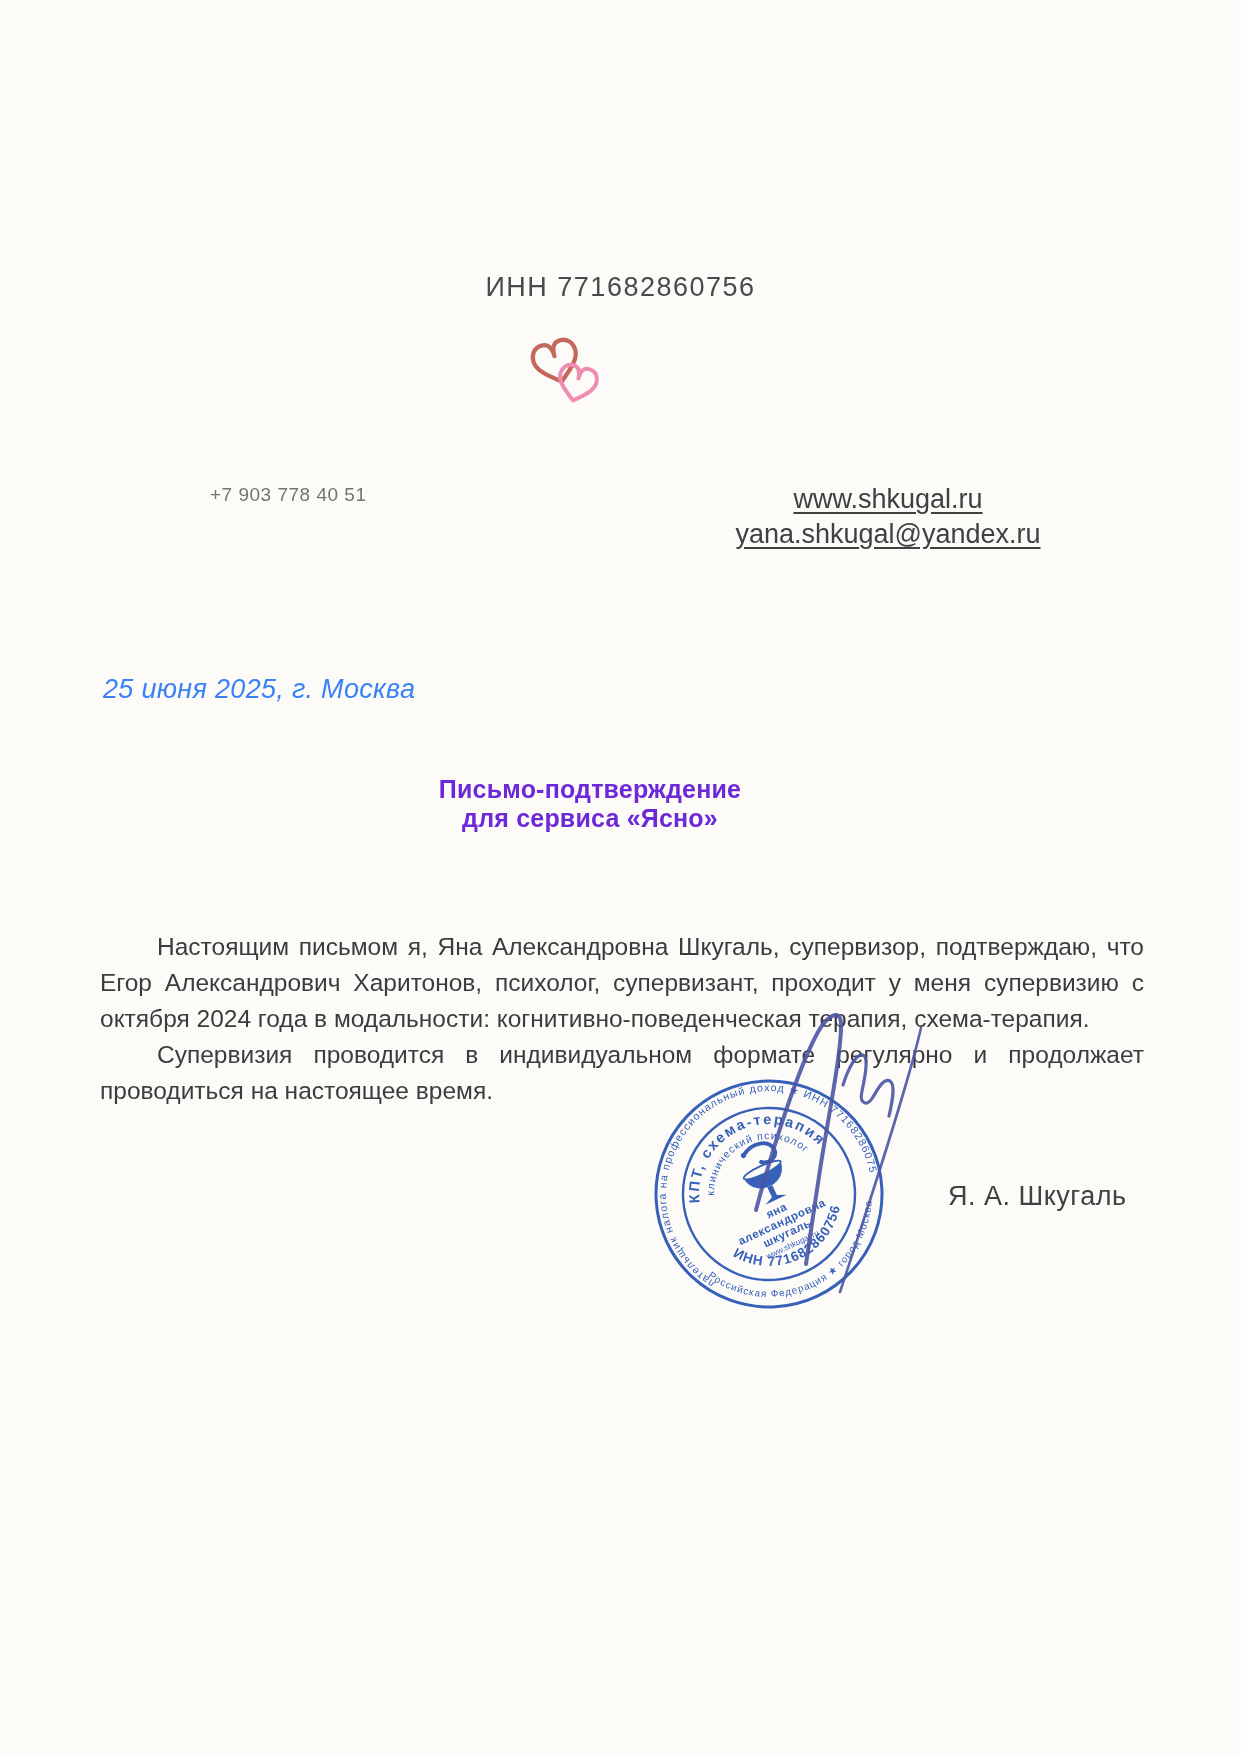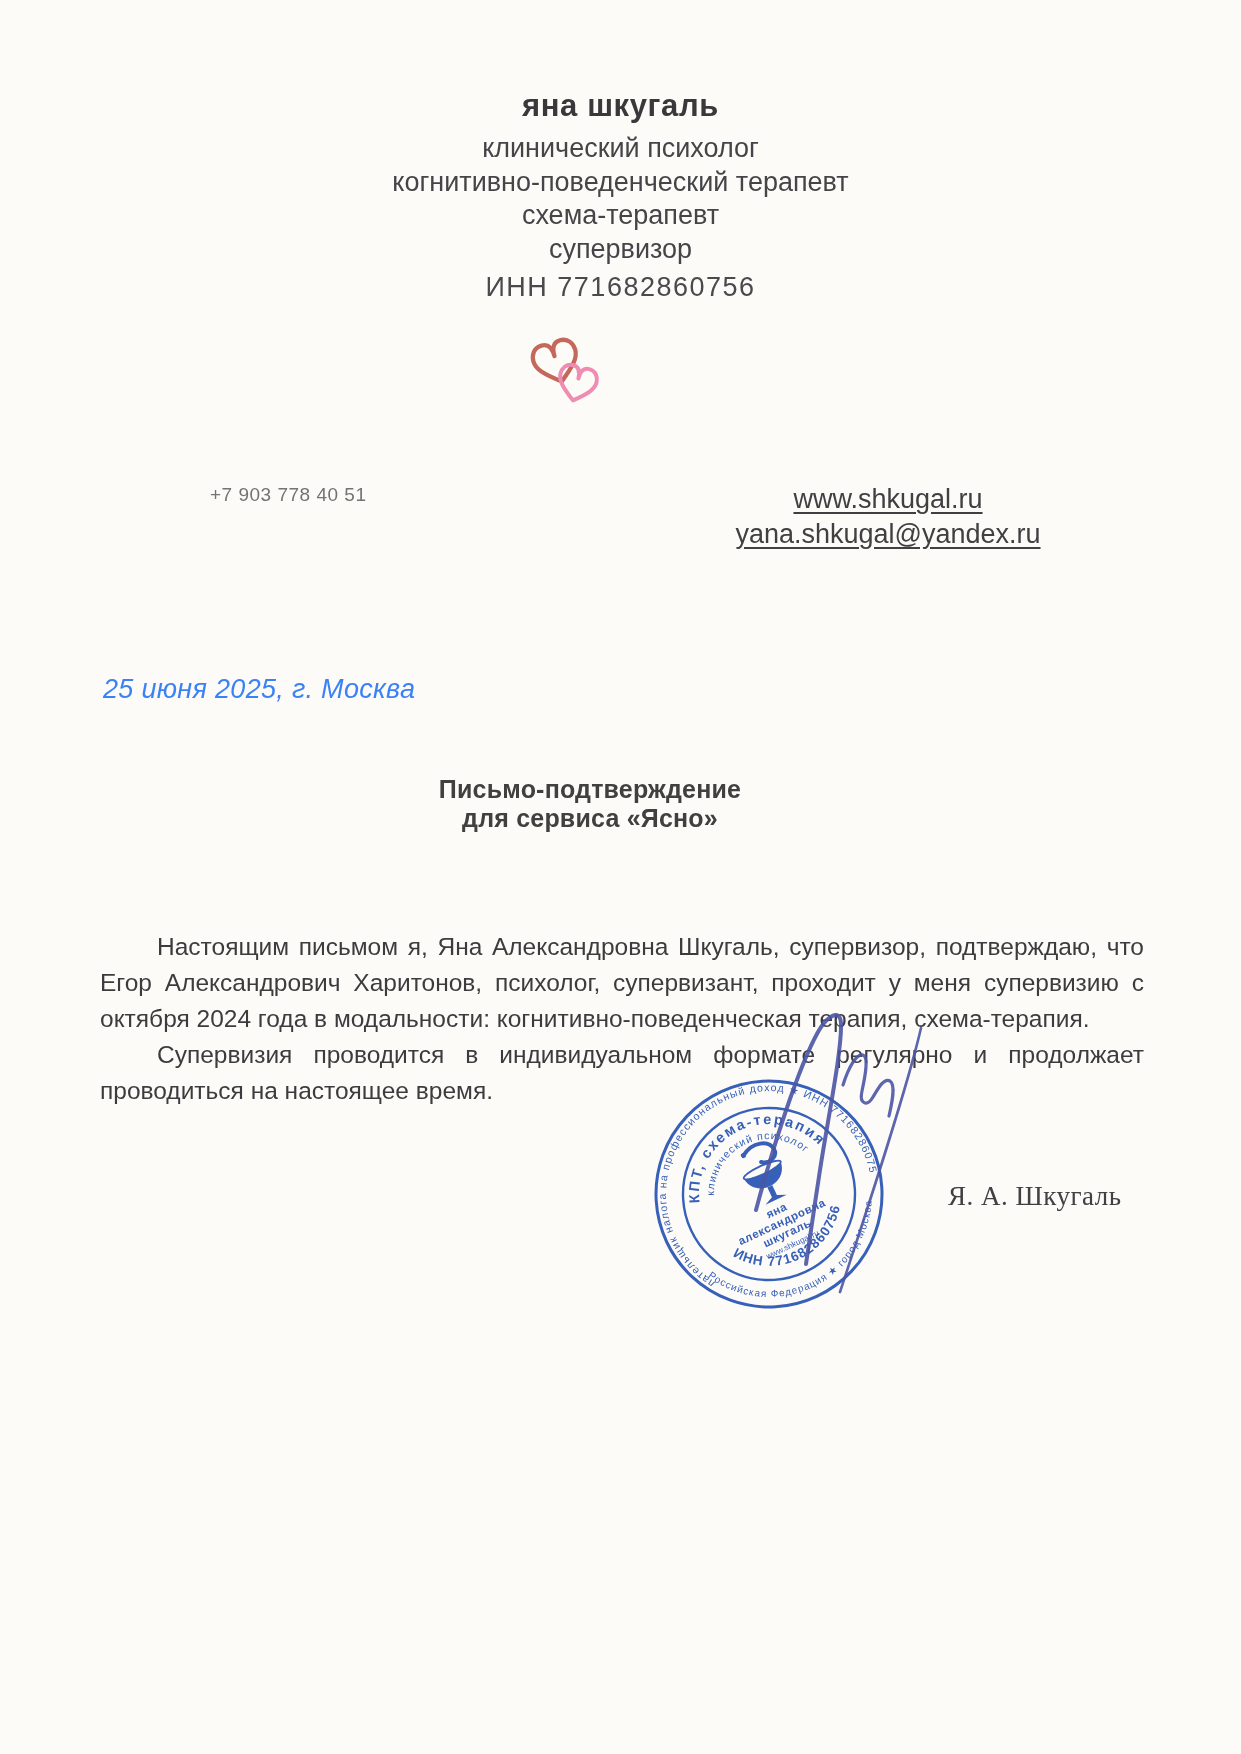--- a/index.html
+++ b/index.html
@@ -38,47 +38,40 @@
     text-align:center;font-size:27px;line-height:35px;color:#404043;
   }
   .weblinks a{color:#404043;text-decoration:underline;text-underline-offset:4px;cursor:pointer;display:inline-block;}
   .dateline{
     position:absolute;left:103px;top:674px;
     font-size:27px;font-style:italic;color:#3b82f6;letter-spacing:.3px;
   }
   .letter-title{
     position:absolute;top:775px;left:0;width:1180px;
     text-align:center;font-weight:700;font-size:25px;line-height:28.5px;
-    color:#404040;letter-spacing:.2px;
+    color:#6d28d9;letter-spacing:.2px;
   }
   .body-text{
     position:absolute;left:100px;top:929px;width:1044px;
     font-size:24.5px;line-height:36px;text-align:justify;color:#3c3c3f;
   }
   .body-text p{margin:0;text-indent:57px;}
   .signatory{
     position:absolute;left:948px;top:1181px;
-    font-size:27px;color:#414144;letter-spacing:.5px;font-family:Liberation Serif, serif;
+    font-size:27px;color:#414144;letter-spacing:.5px;
   }
   .sig-svg{position:absolute;left:690px;top:985px;}
   .stamp-svg{position:absolute;left:649px;top:1074px;opacity:.94;}
   .stamp-svg text{font-family:"Liberation Sans", sans-serif;}
 </style>
 </head>
 <body>
 
 <div class="page">
 
-  <div class="letterhead">
-    <div class="name">яна шкугаль</div>
-    <div class="role">клинический психолог</div>
-    <div class="role">когнитивно-поведенческий терапевт</div>
-    <div class="role">схема-терапевт</div>
-    <div class="role">супервизор</div>
-  </div>
 
   <div class="inn-line">ИНН 771682860756</div>
 
   <svg class="hearts" width="130" height="100" viewBox="0 0 130 100">
     <g fill="none" stroke-linecap="round" stroke-linejoin="round">
       <path d="M0,4.6 C0,1 -1.3,-0.4 -3.5,-0.4 C-6.6,-0.4 -7.9,2.2 -7.9,4.4 C-7.9,7.4 -5.5,9.9 0,14.2 C5.5,9.9 7.9,7.4 7.9,4.4 C7.9,2.2 6.6,-0.4 3.5,-0.4 C1.3,-0.4 0,1 0,4.6" transform="translate(46,34) rotate(-16) scale(2.75)" stroke="#c5685c" stroke-width="1.55"></path>
       <path d="M0,4.6 C0,1 -1.3,-0.4 -3.5,-0.4 C-6.6,-0.4 -7.9,2.2 -7.9,4.4 C-7.9,7.4 -5.5,9.9 0,14.2 C5.5,9.9 7.9,7.4 7.9,4.4 C7.9,2.2 6.6,-0.4 3.5,-0.4 C1.3,-0.4 0,1 0,4.6" transform="translate(76,58) rotate(14) scale(2.35)" stroke="#ef8cb1" stroke-width="1.7"></path>
     </g>
   </svg>
 

